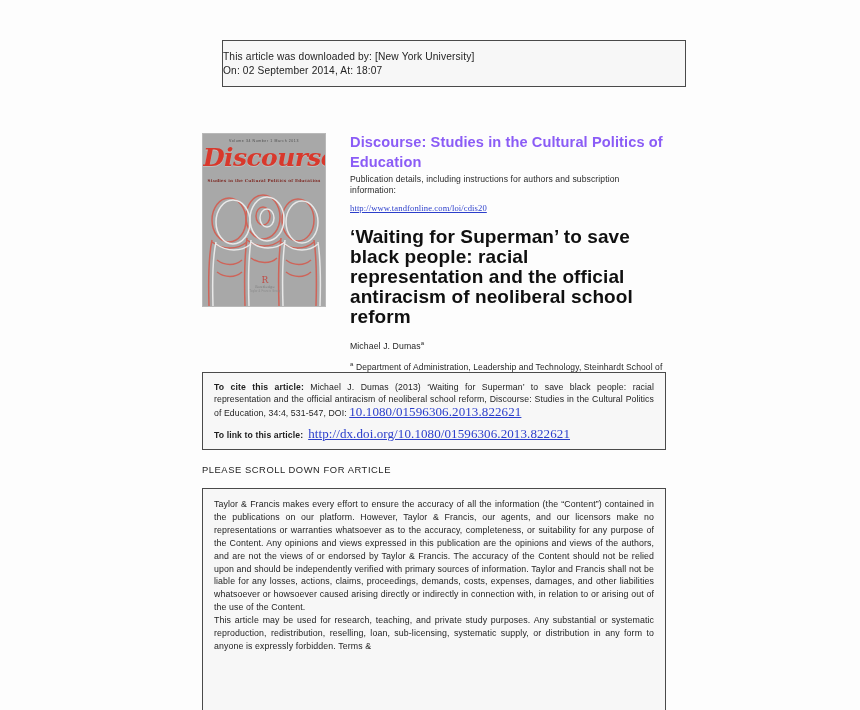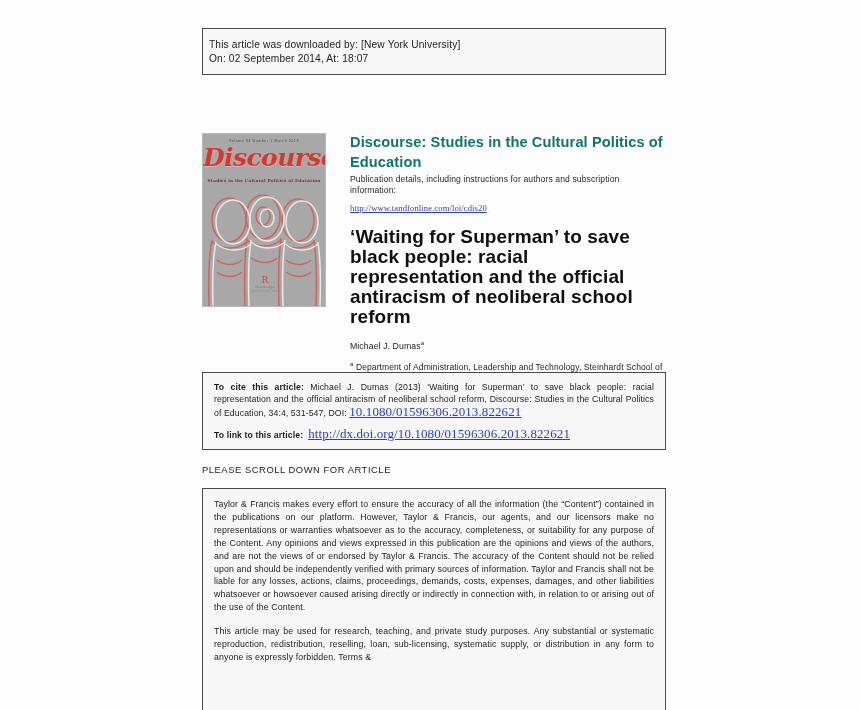--- a/index.html
+++ b/index.html
@@ -30,22 +30,23 @@
 
   
   .box {
     border: 1px solid #4a4a4a;
     background: #f7f7f7;
     box-sizing: border-box;
   }
 
   
   #download-info {
-    top: 28px;
-    padding: 9px 10px 9px 6px;
+    top: 40px;
+    padding: 9px 10px 9px 0;
+    margin-left: 20px;
   }
   #download-info .line {
     font-size: 10.2px;
     line-height: 13.6px;
     letter-spacing: 0.15px;
     color: #232323;
     white-space: nowrap;
   }
   #download-info .wrap {
     white-space: normal;
@@ -149,21 +150,21 @@
     position: absolute;
     left: 148px;
     top: 0;
     width: 316px;
   }
   .journal-title {
     font-size: 14.6px;
     font-weight: bold;
     line-height: 19.5px;
     letter-spacing: 0.1px;
-    color: #0f766e;
+    color: #8b5cf6;
     margin: 0 0 2px 0;
   }
   .pub-details {
     font-size: 8.6px;
     line-height: 11.4px;
     letter-spacing: 0.1px;
     color: #2a2a2a;
     margin: 0;
   }
   a.link {
@@ -251,21 +252,20 @@
   }
   #disclaimer-box p {
     margin: 0;
     font-size: 8.8px;
     line-height: 12.9px;
     letter-spacing: 0.1px;
     text-align: justify;
     color: #1d1d1d;
   }
   #disclaimer-box p + p {
-    margin-top: 11px;
   }
 </style>
 </head>
 <body>
 
 <div class="page">
 
   <div class="col box" id="download-info">
     <div class="line">This article was downloaded by: [New York University]</div>
     <div class="line">On: 02 September 2014, At: 18:07</div>

